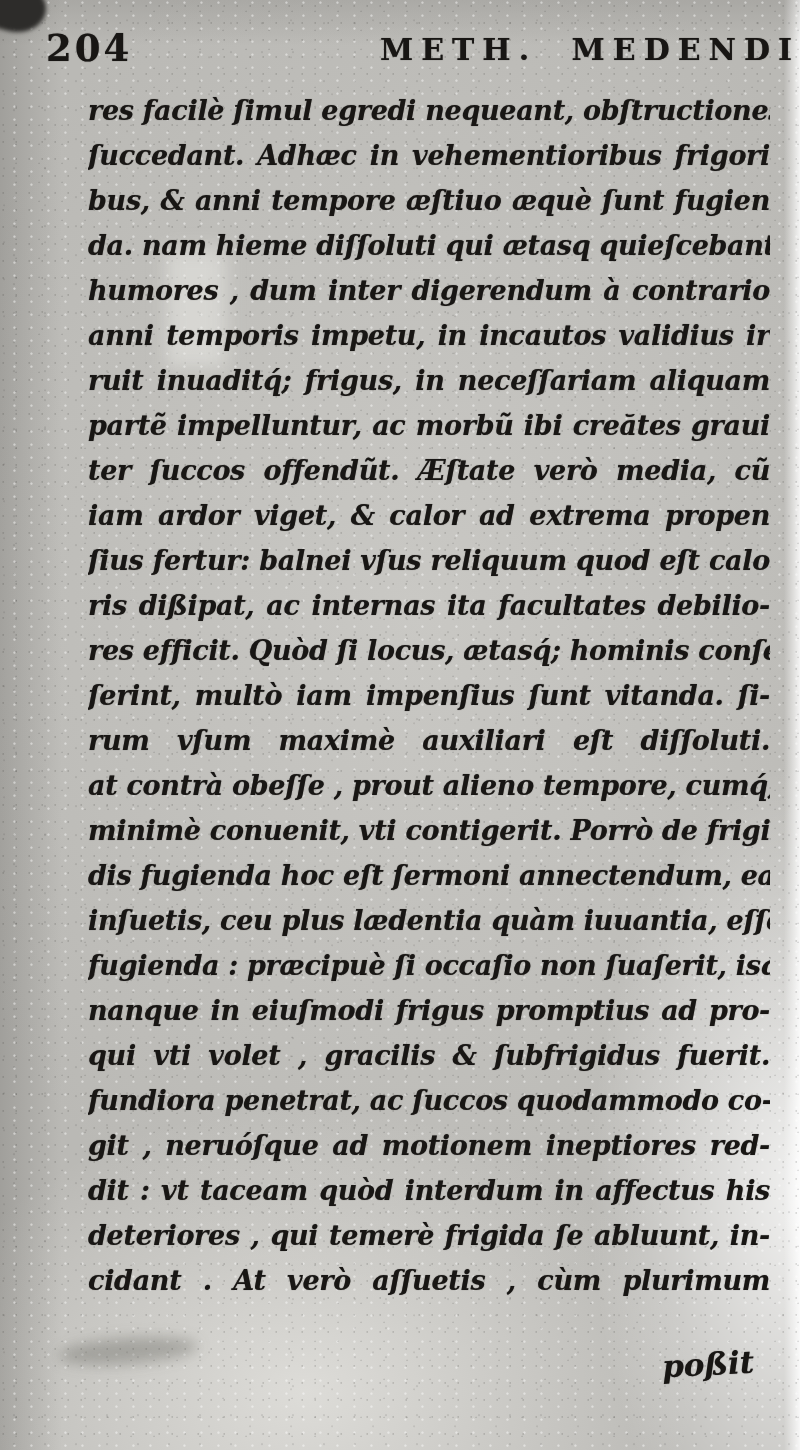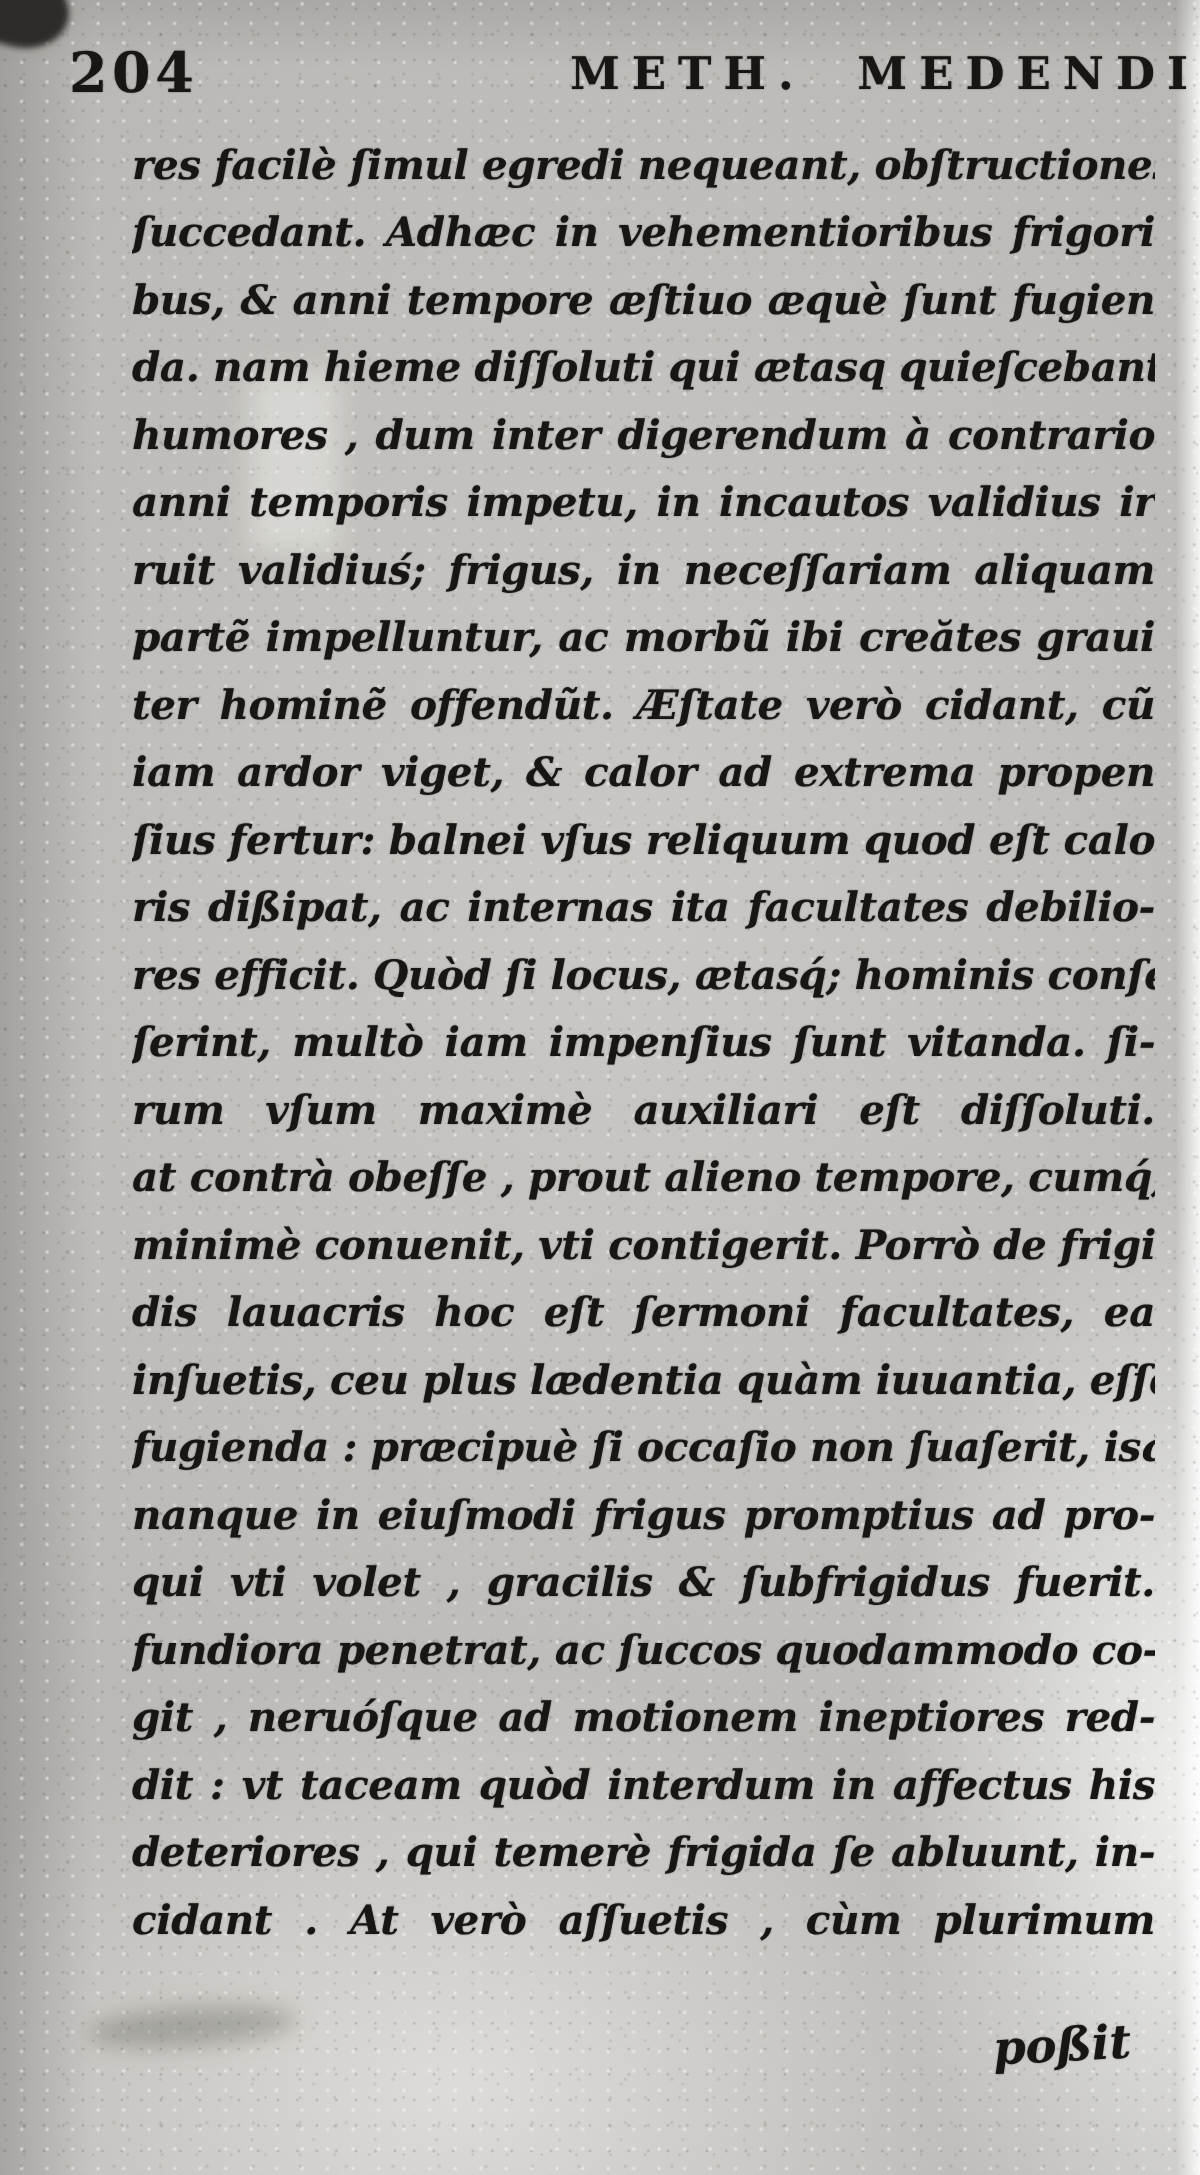--- a/index.html
+++ b/index.html
@@ -84,32 +84,32 @@
   <div class="folio">204</div>
   <div class="running-title">METH. MEDENDI</div>
 
   <div class="text-block">
     <div class="line">res facilè ſimul egredi nequeant, obſtructiones</div>
     <div class="line">ſuccedant. Adhæc in vehementioribus frigori</div>
     <div class="line">bus, &amp; anni tempore æſtiuo æquè ſunt fugien</div>
     <div class="line">da. nam hieme diſſoluti qui ætasq quieſcebant</div>
     <div class="line">humores , dum inter digerendum à contrario</div>
     <div class="line">anni temporis impetu, in incautos validius ir</div>
-    <div class="line">ruit validiuś; frigus, in neceſſariam aliquam</div>
+    <div class="line">ruit inuaditq́; frigus, in neceſſariam aliquam</div>
     <div class="line">partẽ impelluntur, ac morbũ ibi creătes graui</div>
-    <div class="line">ter hominẽ offendũt.  Æſtate verò cidant, cũ</div>
+    <div class="line">ter ſuccos offendũt.  Æſtate verò media, cũ</div>
     <div class="line">iam ardor viget, &amp; calor ad extrema propen</div>
     <div class="line">ſius fertur: balnei vſus reliquum quod eſt calo</div>
     <div class="line">ris dißipat, ac internas ita facultates debilio-</div>
     <div class="line">res efficit. Quòd ſi locus, ætasq́; hominis conſen</div>
     <div class="line">ſerint, multò iam impenſius ſunt vitanda. ſi-</div>
     <div class="line">rum vſum maximè auxiliari eſt diſſoluti.</div>
     <div class="line">at contrà obeſſe , prout alieno tempore, cumq́;</div>
     <div class="line">minimè conuenit, vti contigerit. Porrò de frigi</div>
-    <div class="line">dis lauacris hoc eſt ſermoni facultates, ea</div>
+    <div class="line">dis fugienda hoc eſt ſermoni annectendum, ea</div>
     <div class="line">inſuetis, ceu plus lædentia quàm iuuantia, eſſe</div>
     <div class="line">fugienda : præcipuè ſi occaſio non ſuaſerit, isq́ʒ</div>
     <div class="line">nanque in eiuſmodi frigus promptius ad pro-</div>
     <div class="line">qui vti volet , gracilis &amp; ſubfrigidus fuerit.</div>
     <div class="line">fundiora penetrat, ac ſuccos quodammodo co-</div>
     <div class="line">git , neruóſque ad motionem ineptiores red-</div>
     <div class="line">dit : vt taceam quòd interdum in affectus his</div>
     <div class="line">deteriores , qui temerè frigida ſe abluunt, in-</div>
     <div class="line">cidant .   At verò aſſuetis , cùm plurimum</div>
   </div>

